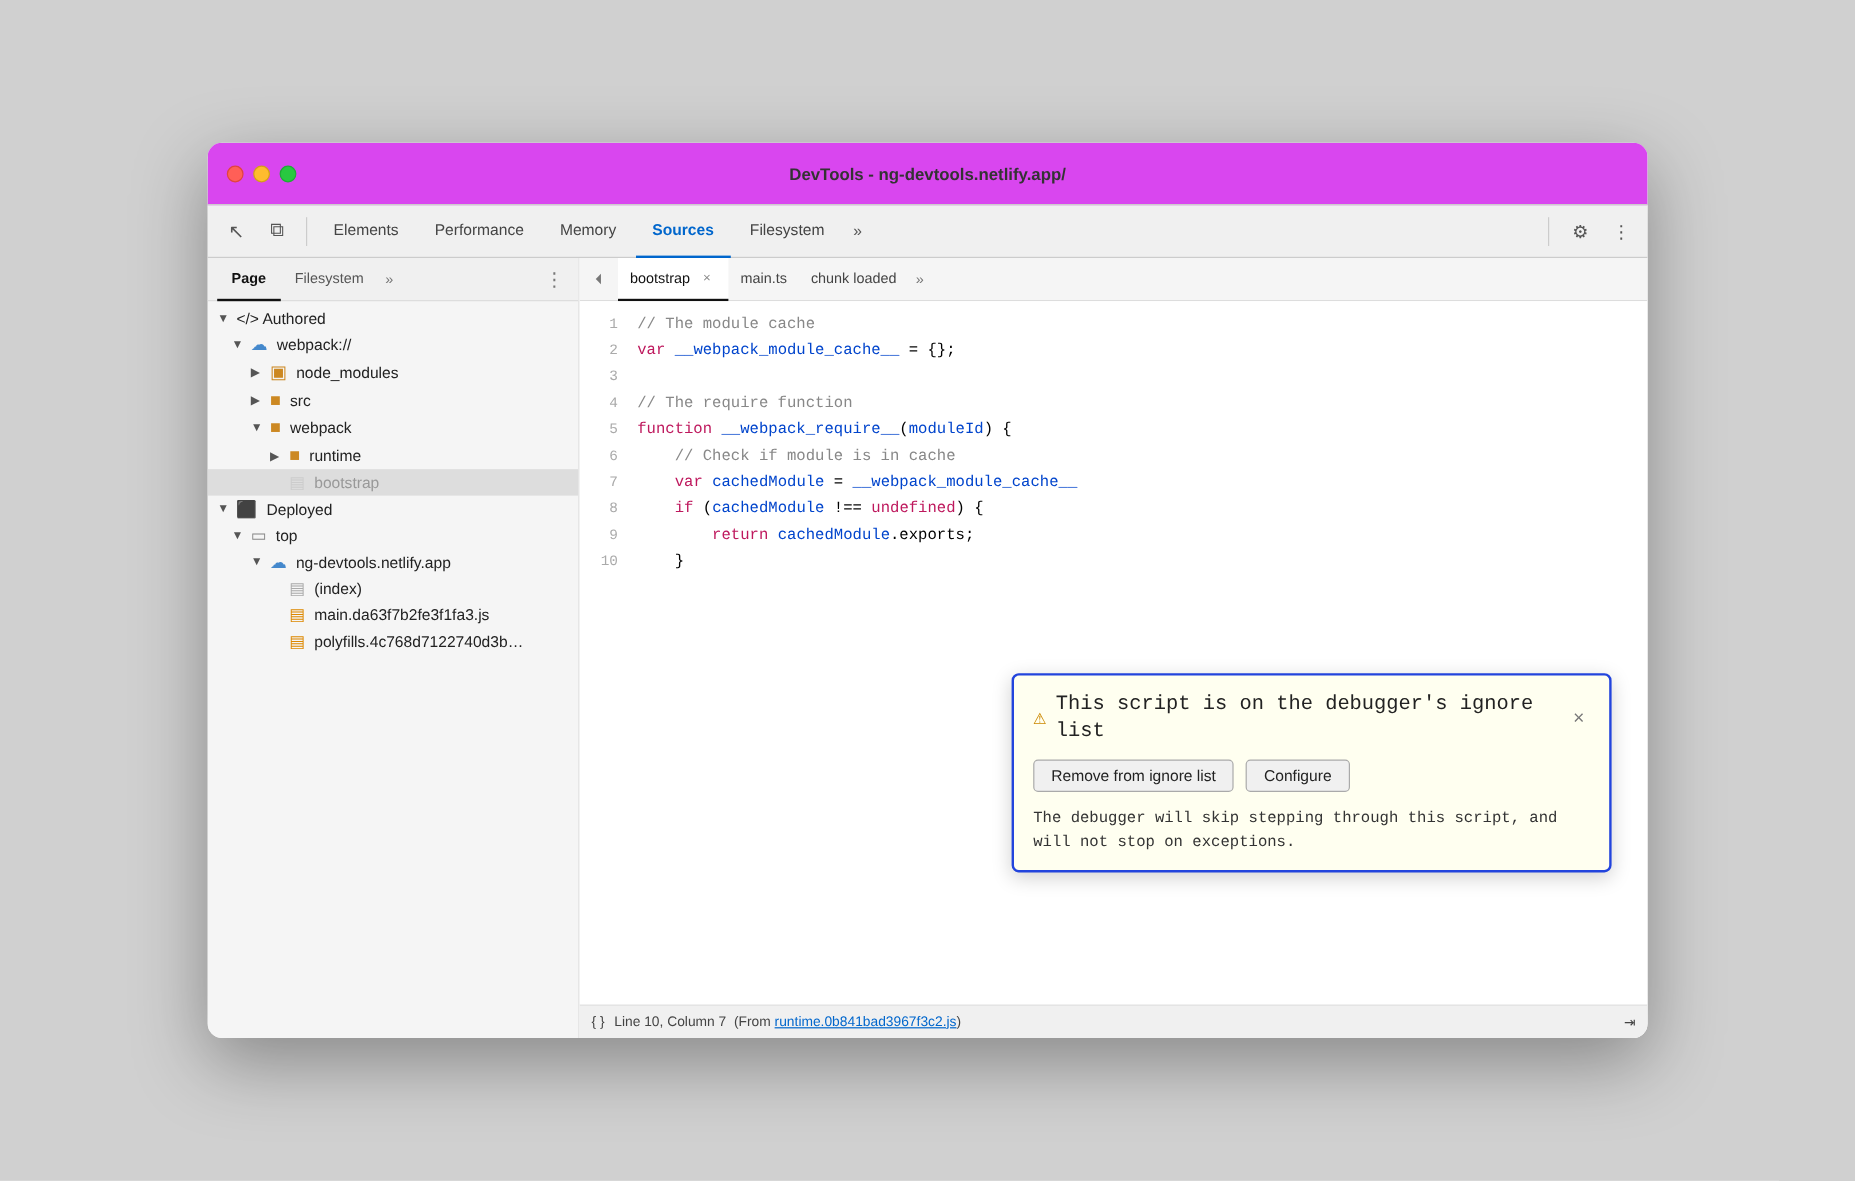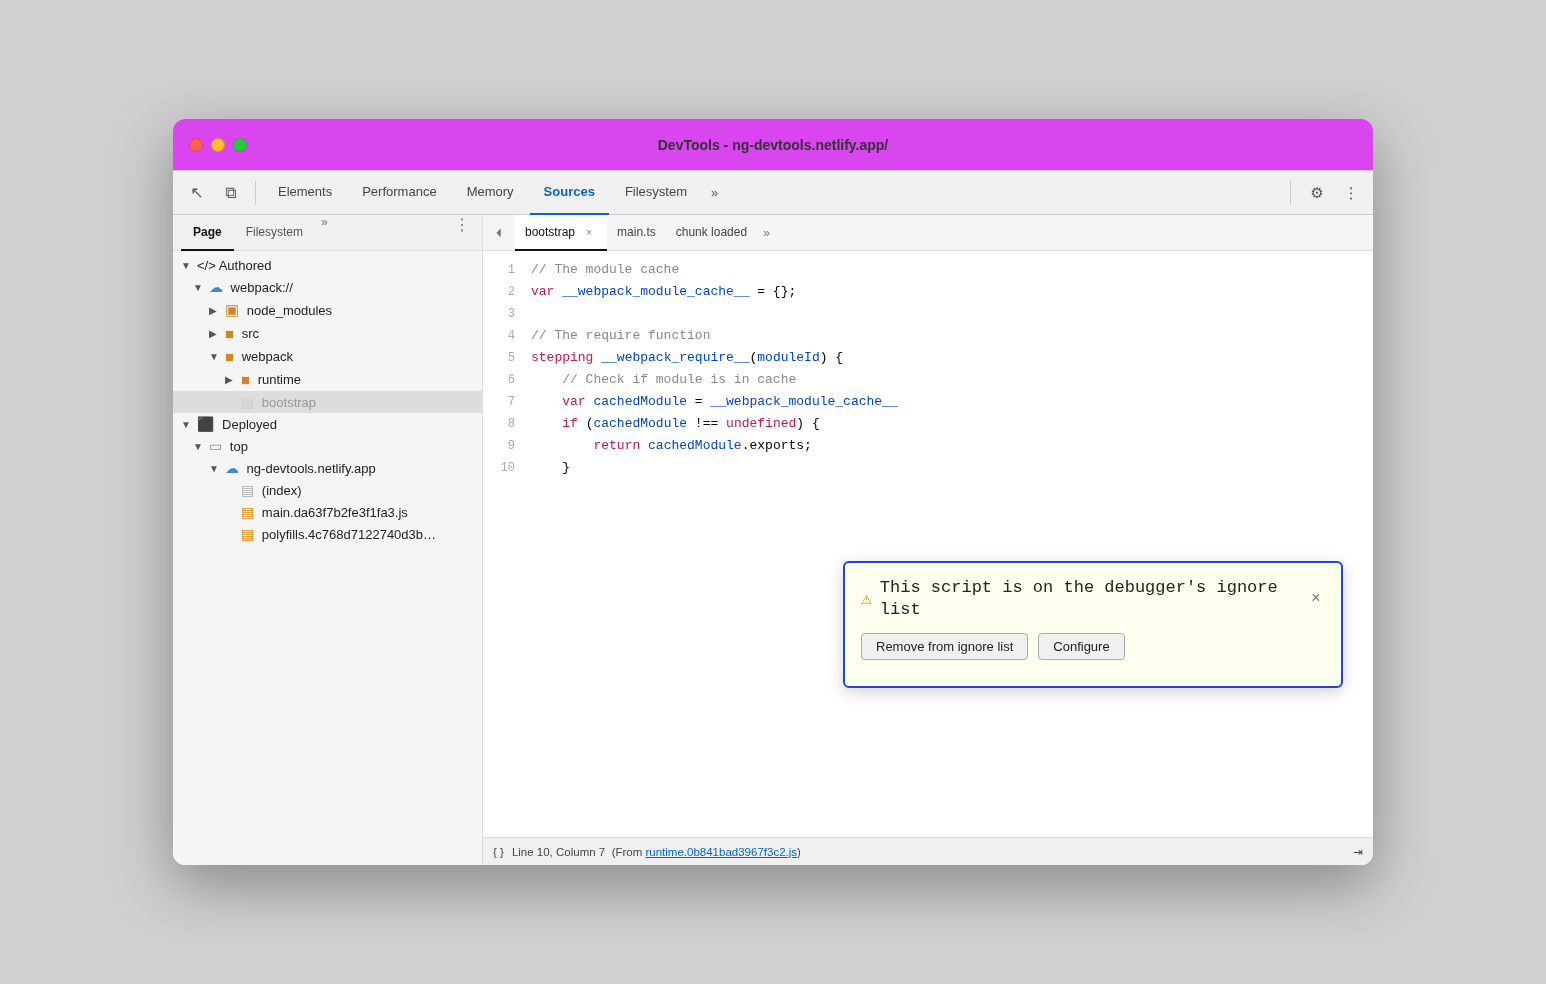--- a/index.html
+++ b/index.html
@@ -124,21 +124,21 @@
       width: 310px;
       min-width: 310px;
       background: #f5f5f5;
       border-right: 1px solid #ddd;
       display: flex;
       flex-direction: column;
       overflow: hidden;
     }
     .sidebar-tabs {
       display: flex;
-      align-items: flex-start;
+      align-items: center;
       border-bottom: 1px solid #ddd;
       padding: 0 8px;
       height: 36px;
       background: #f0f0f0;
     }
     .sidebar-tab {
       padding: 0 12px;
       font-size: 12px;
       color: #555;
       cursor: pointer;
@@ -524,21 +524,21 @@
         <div class="code-line">
           <span class="line-num">3</span>
           <span class="line-content">&nbsp;</span>
         </div>
         <div class="code-line">
           <span class="line-num">4</span>
           <span class="line-content c-comment">// The require function</span>
         </div>
         <div class="code-line">
           <span class="line-num">5</span>
-          <span class="line-content"><span class="c-keyword">stepping</span> <span class="c-fn">__webpack_require__</span>(<span class="c-var">moduleId</span>) {</span>
+          <span class="line-content"><span class="c-keyword">function</span> <span class="c-fn">__webpack_require__</span>(<span class="c-var">moduleId</span>) {</span>
         </div>
         <div class="code-line">
           <span class="line-num">6</span>
           <span class="line-content c-comment">    // Check if module is in cache</span>
         </div>
         <div class="code-line">
           <span class="line-num">7</span>
           <span class="line-content">    <span class="c-keyword">var</span> <span class="c-var">cachedModule</span> = <span class="c-var">__webpack_module_cache__</span></span>
         </div>
         <div class="code-line">
@@ -557,20 +557,22 @@
         <div class="notification-popup">
           <div class="notif-header">
             <span class="notif-warning-icon">⚠</span>
             <span class="notif-title">This script is on the debugger's ignore list</span>
             <span class="notif-close">×</span>
           </div>
           <div class="notif-buttons">
             <button class="notif-btn">Remove from ignore list</button>
             <button class="notif-btn">Configure</button>
           </div>
+          <div class="notif-desc">The debugger will skip stepping through this script, and will not
+stop on exceptions.</div>
         </div>
       </div>
 
       <div class="statusbar">
         <span style="cursor:pointer;">{ }</span>
         <span>
           <span>Line 10, Column 7</span>
           &nbsp;<span>(From</span>&nbsp;<span class="statusbar-link">runtime.0b841bad3967f3c2.js</span><span>)</span>
         </span>
         <span class="statusbar-right">⇥</span>

